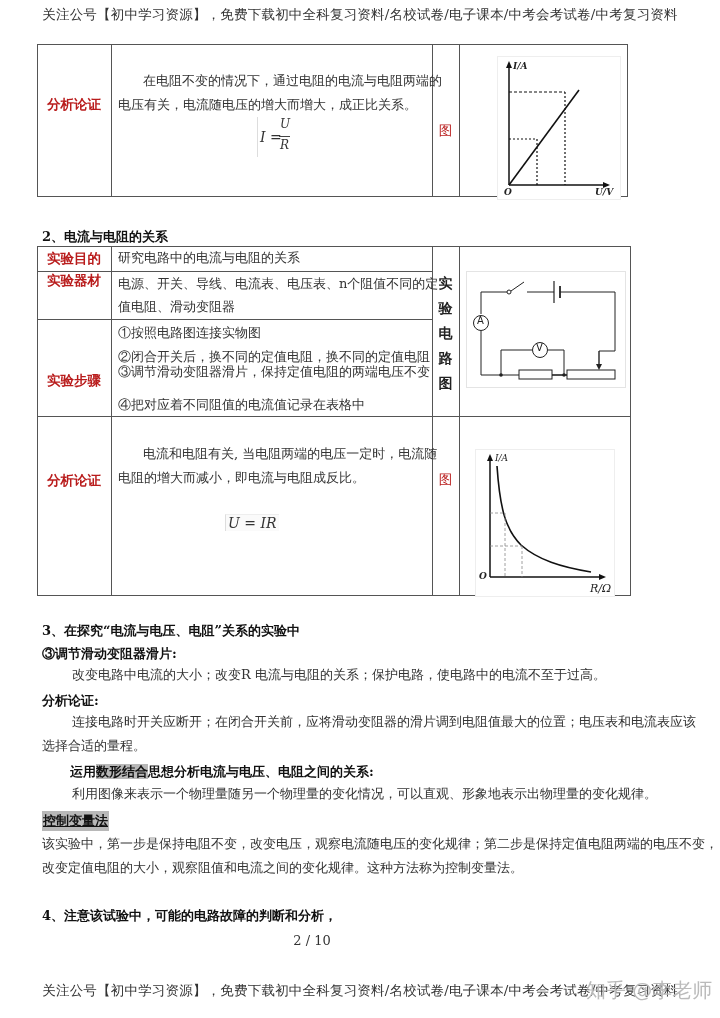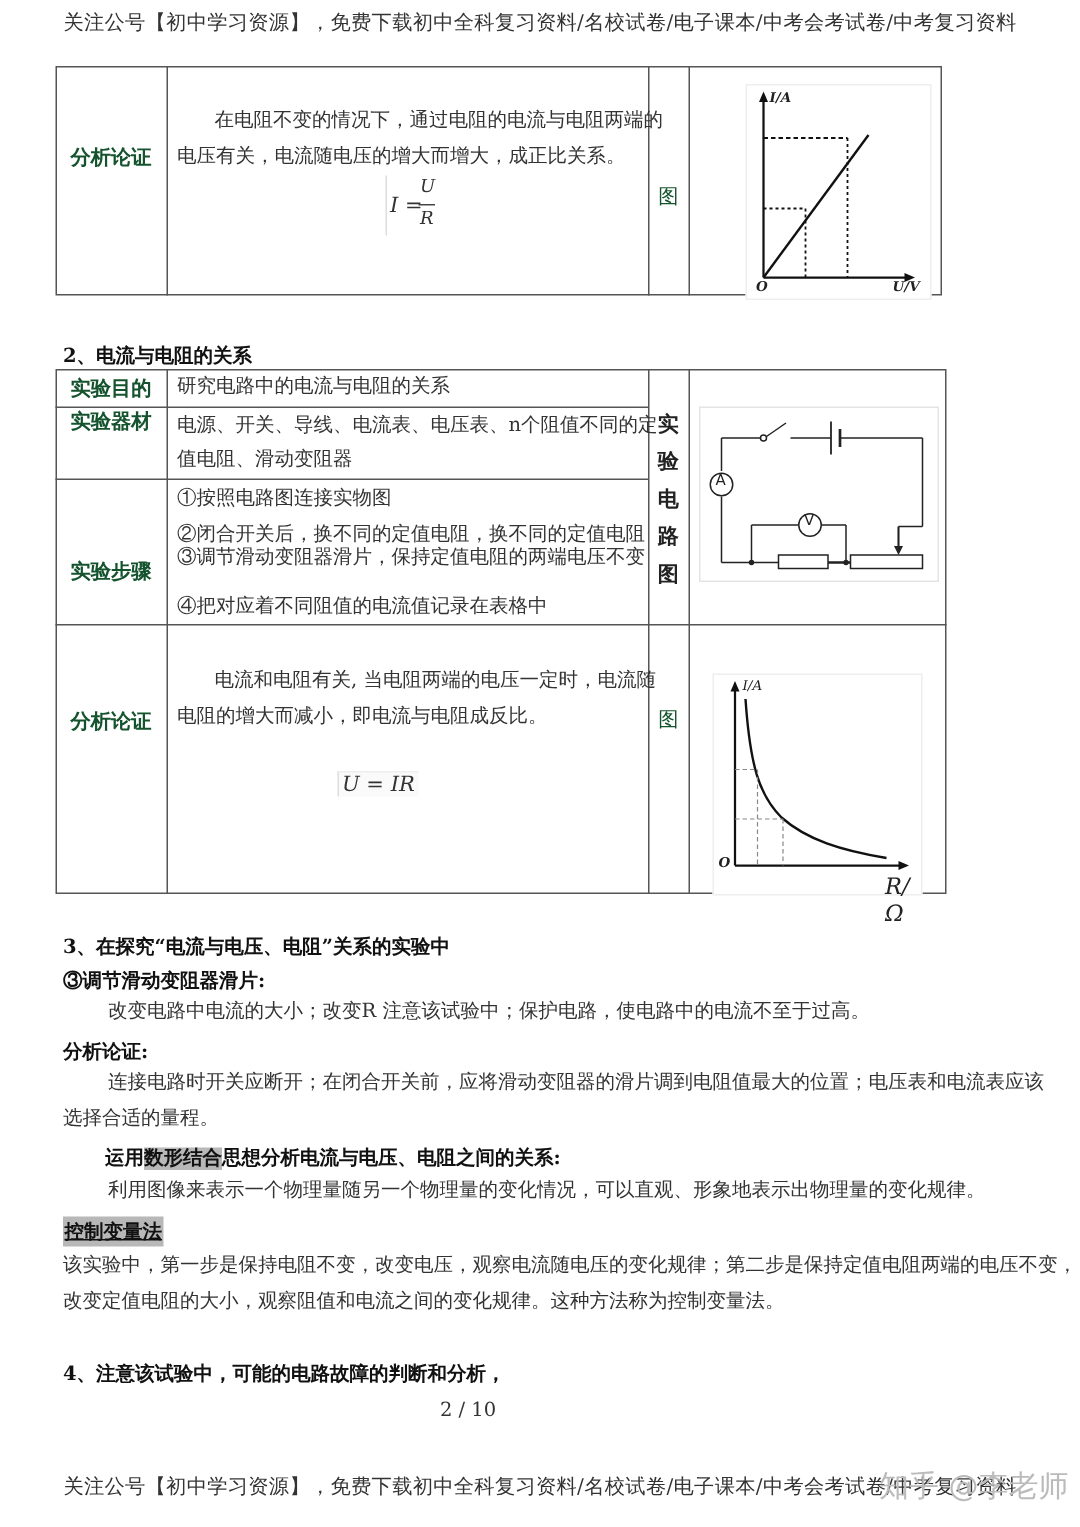--- a/index.html
+++ b/index.html
@@ -3,21 +3,21 @@
 <meta charset="utf-8">
 <style>
   html, body { margin:0; padding:0; background:#ffffff; }
   body { width:720px; height:1018px; position:relative; overflow:hidden;
          font-family:"DejaVu Serif","Liberation Serif",serif; color:#222; }
   .abs { position:absolute; }
   .hdr { left:0; width:720px; text-align:center; font-size:13.5px; color:#333; letter-spacing:0.2px; }
   .tbl { position:absolute; border:1.2px solid #555; box-sizing:border-box; }
   .vline { position:absolute; width:0; border-left:1.2px solid #555; }
   .hline { position:absolute; height:0; border-top:1.2px solid #555; }
-  .cell-label { position:absolute; font-weight:bold; font-size:13.5px; text-align:center; color:#14532d; }
+  .cell-label { position:absolute; font-weight:bold; font-size:13.5px; text-align:center; color:#b91c1c; }
   .txt { position:absolute; font-size:13px; line-height:24px; color:#333; }
   .formula { position:absolute; font-family:"DejaVu Serif",serif; font-style:italic; font-size:14px; color:#333; }
   .graphbox { position:absolute; background:#fff; border:1px solid #ddd; }
   .sec-title { position:absolute; font-size:13px; font-weight:bold; color:#111; }
   .para { position:absolute; font-size:13px; line-height:24px; color:#333; }
   .hl { background:#b8b8b8; }
   .ul { text-decoration:underline; }
   .watermark { position:absolute; font-family:"DejaVu Sans",sans-serif; font-size:20px; color:#bbb; }
 </style>
 </head>
@@ -149,27 +149,27 @@
       <line x1="14" y1="127" x2="126" y2="127" stroke="#111" stroke-width="1.5"></line>
       <polygon points="130,127 123,124 123,130" fill="#111"></polygon>
       <path d="M21,16 C24,60 30,80 45,95 C62,110 85,117 115,122" fill="none" stroke="#111" stroke-width="1.6"></path>
       <line x1="14" y1="63" x2="29" y2="63" stroke="#888" stroke-width="0.8" stroke-dasharray="3,2"></line>
       <line x1="29" y1="63" x2="29" y2="127" stroke="#888" stroke-width="0.8" stroke-dasharray="3,2"></line>
       <line x1="14" y1="96" x2="46" y2="96" stroke="#888" stroke-width="0.8" stroke-dasharray="3,2"></line>
       <line x1="46" y1="96" x2="46" y2="127" stroke="#888" stroke-width="0.8" stroke-dasharray="3,2"></line>
     </svg>
     <span class="abs" style="left:19px; top:3px; font-size:9px; font-style:italic;">I/A</span>
     <span class="abs" style="left:3px; top:121px; font-size:9px; font-style:italic; font-weight:bold;">O</span>
-    <span class="abs" style="left:114px; top:132px; font-size:15px; font-style:italic;">R/Ω</span>
+    <span class="abs" style="left:114px; top:132px; font-size:11px; font-style:italic;">R/Ω</span>
   </div>
 </div>
 
 <div class="sec-title" style="left:42px; top:622px;">3、在探究“电流与电压、电阻”关系的实验中</div>
 <div class="sec-title" style="left:42px; top:645px;">③调节滑动变阻器滑片:</div>
-<div class="para" style="left:72px; top:663px;">改变电路中电流的大小；改变R 注意该试验中；保护电路，使电路中的电流不至于过高。</div>
+<div class="para" style="left:72px; top:663px;">改变电路中电流的大小；改变R 电流与电阻的关系；保护电路，使电路中的电流不至于过高。</div>
 <div class="sec-title" style="left:42px; top:692px;">分析论证:</div>
 <div class="para" style="left:72px; top:710px;">连接电路时开关应断开；在闭合开关前，应将滑动变阻器的滑片调到电阻值最大的位置；电压表和电流表应该</div>
 <div class="para" style="left:42px; top:734px;">选择合适的量程。</div>
 
 <div class="sec-title" style="left:42px; top:763px;margin-left:28px;">
   <span>运用</span><span class="hl">数形结合</span><span>思想分析电流与电压、电阻之间的关系:</span>
 </div>
 <div class="para" style="left:72px; top:782px;">利用图像来表示一个物理量随另一个物理量的变化情况，可以直观、形象地表示出物理量的变化规律。</div>
 
 <div class="sec-title hl ul" style="left:42px; top:811px; padding:1px 1px;">控制变量法</div>

